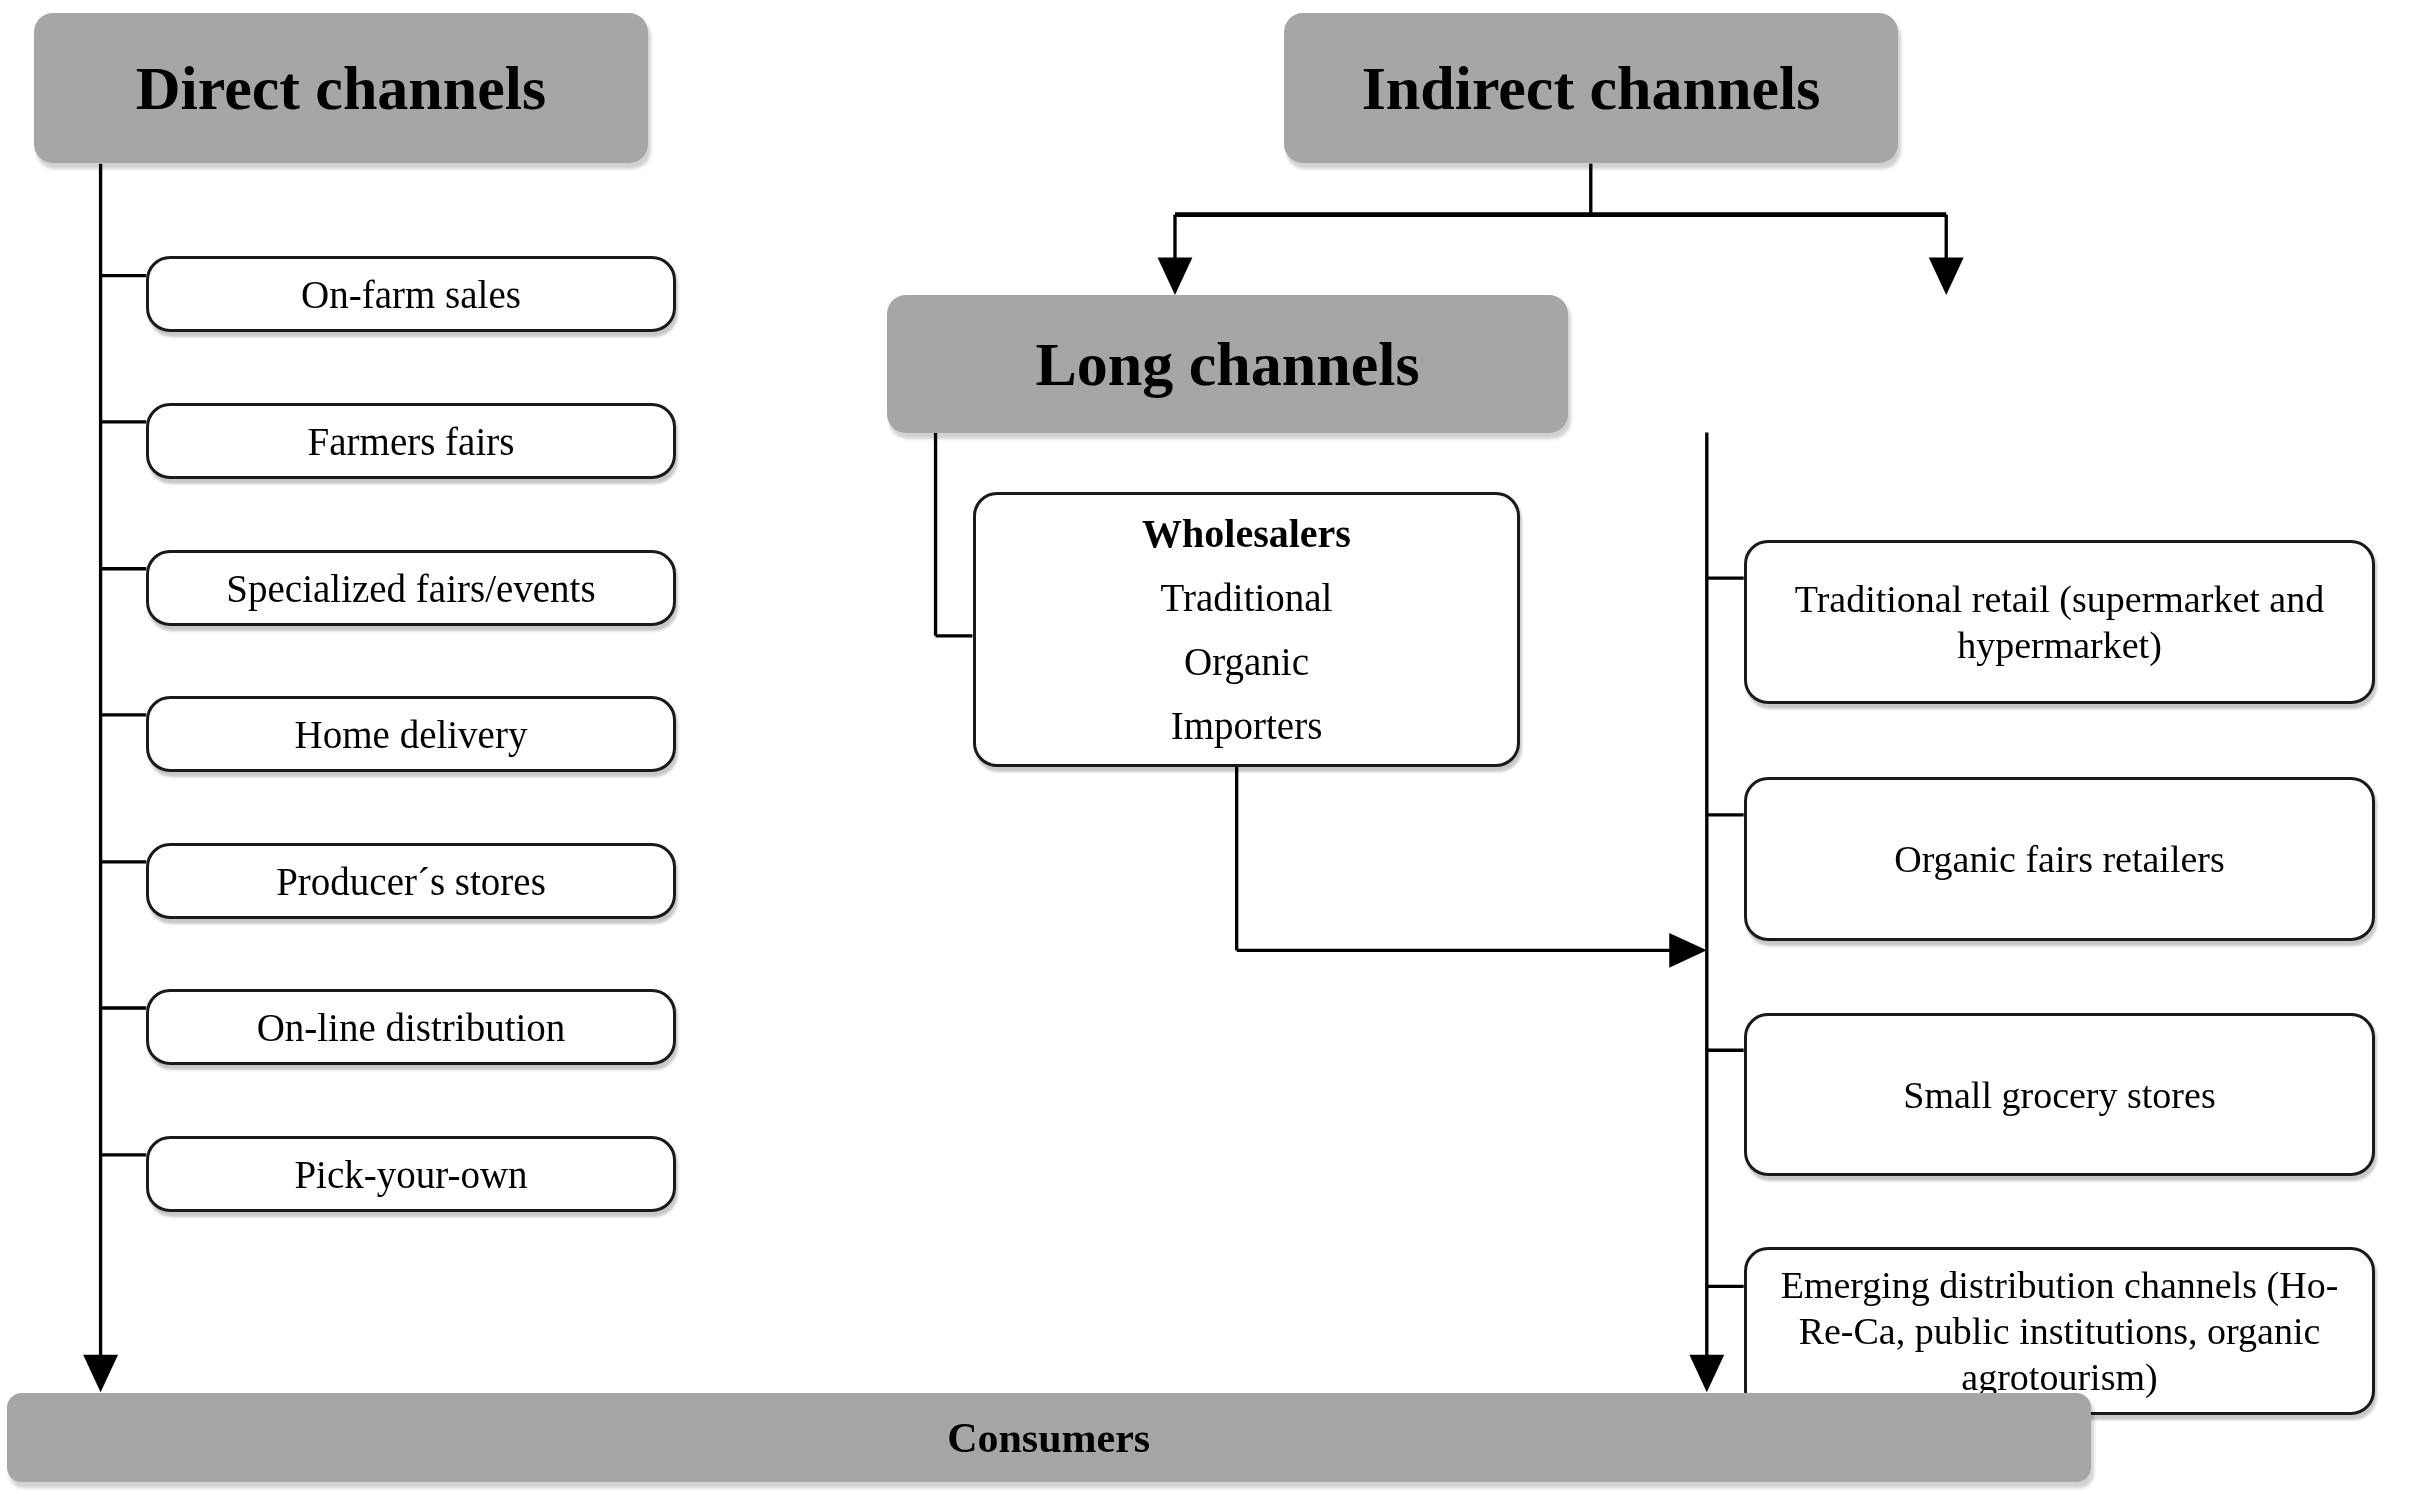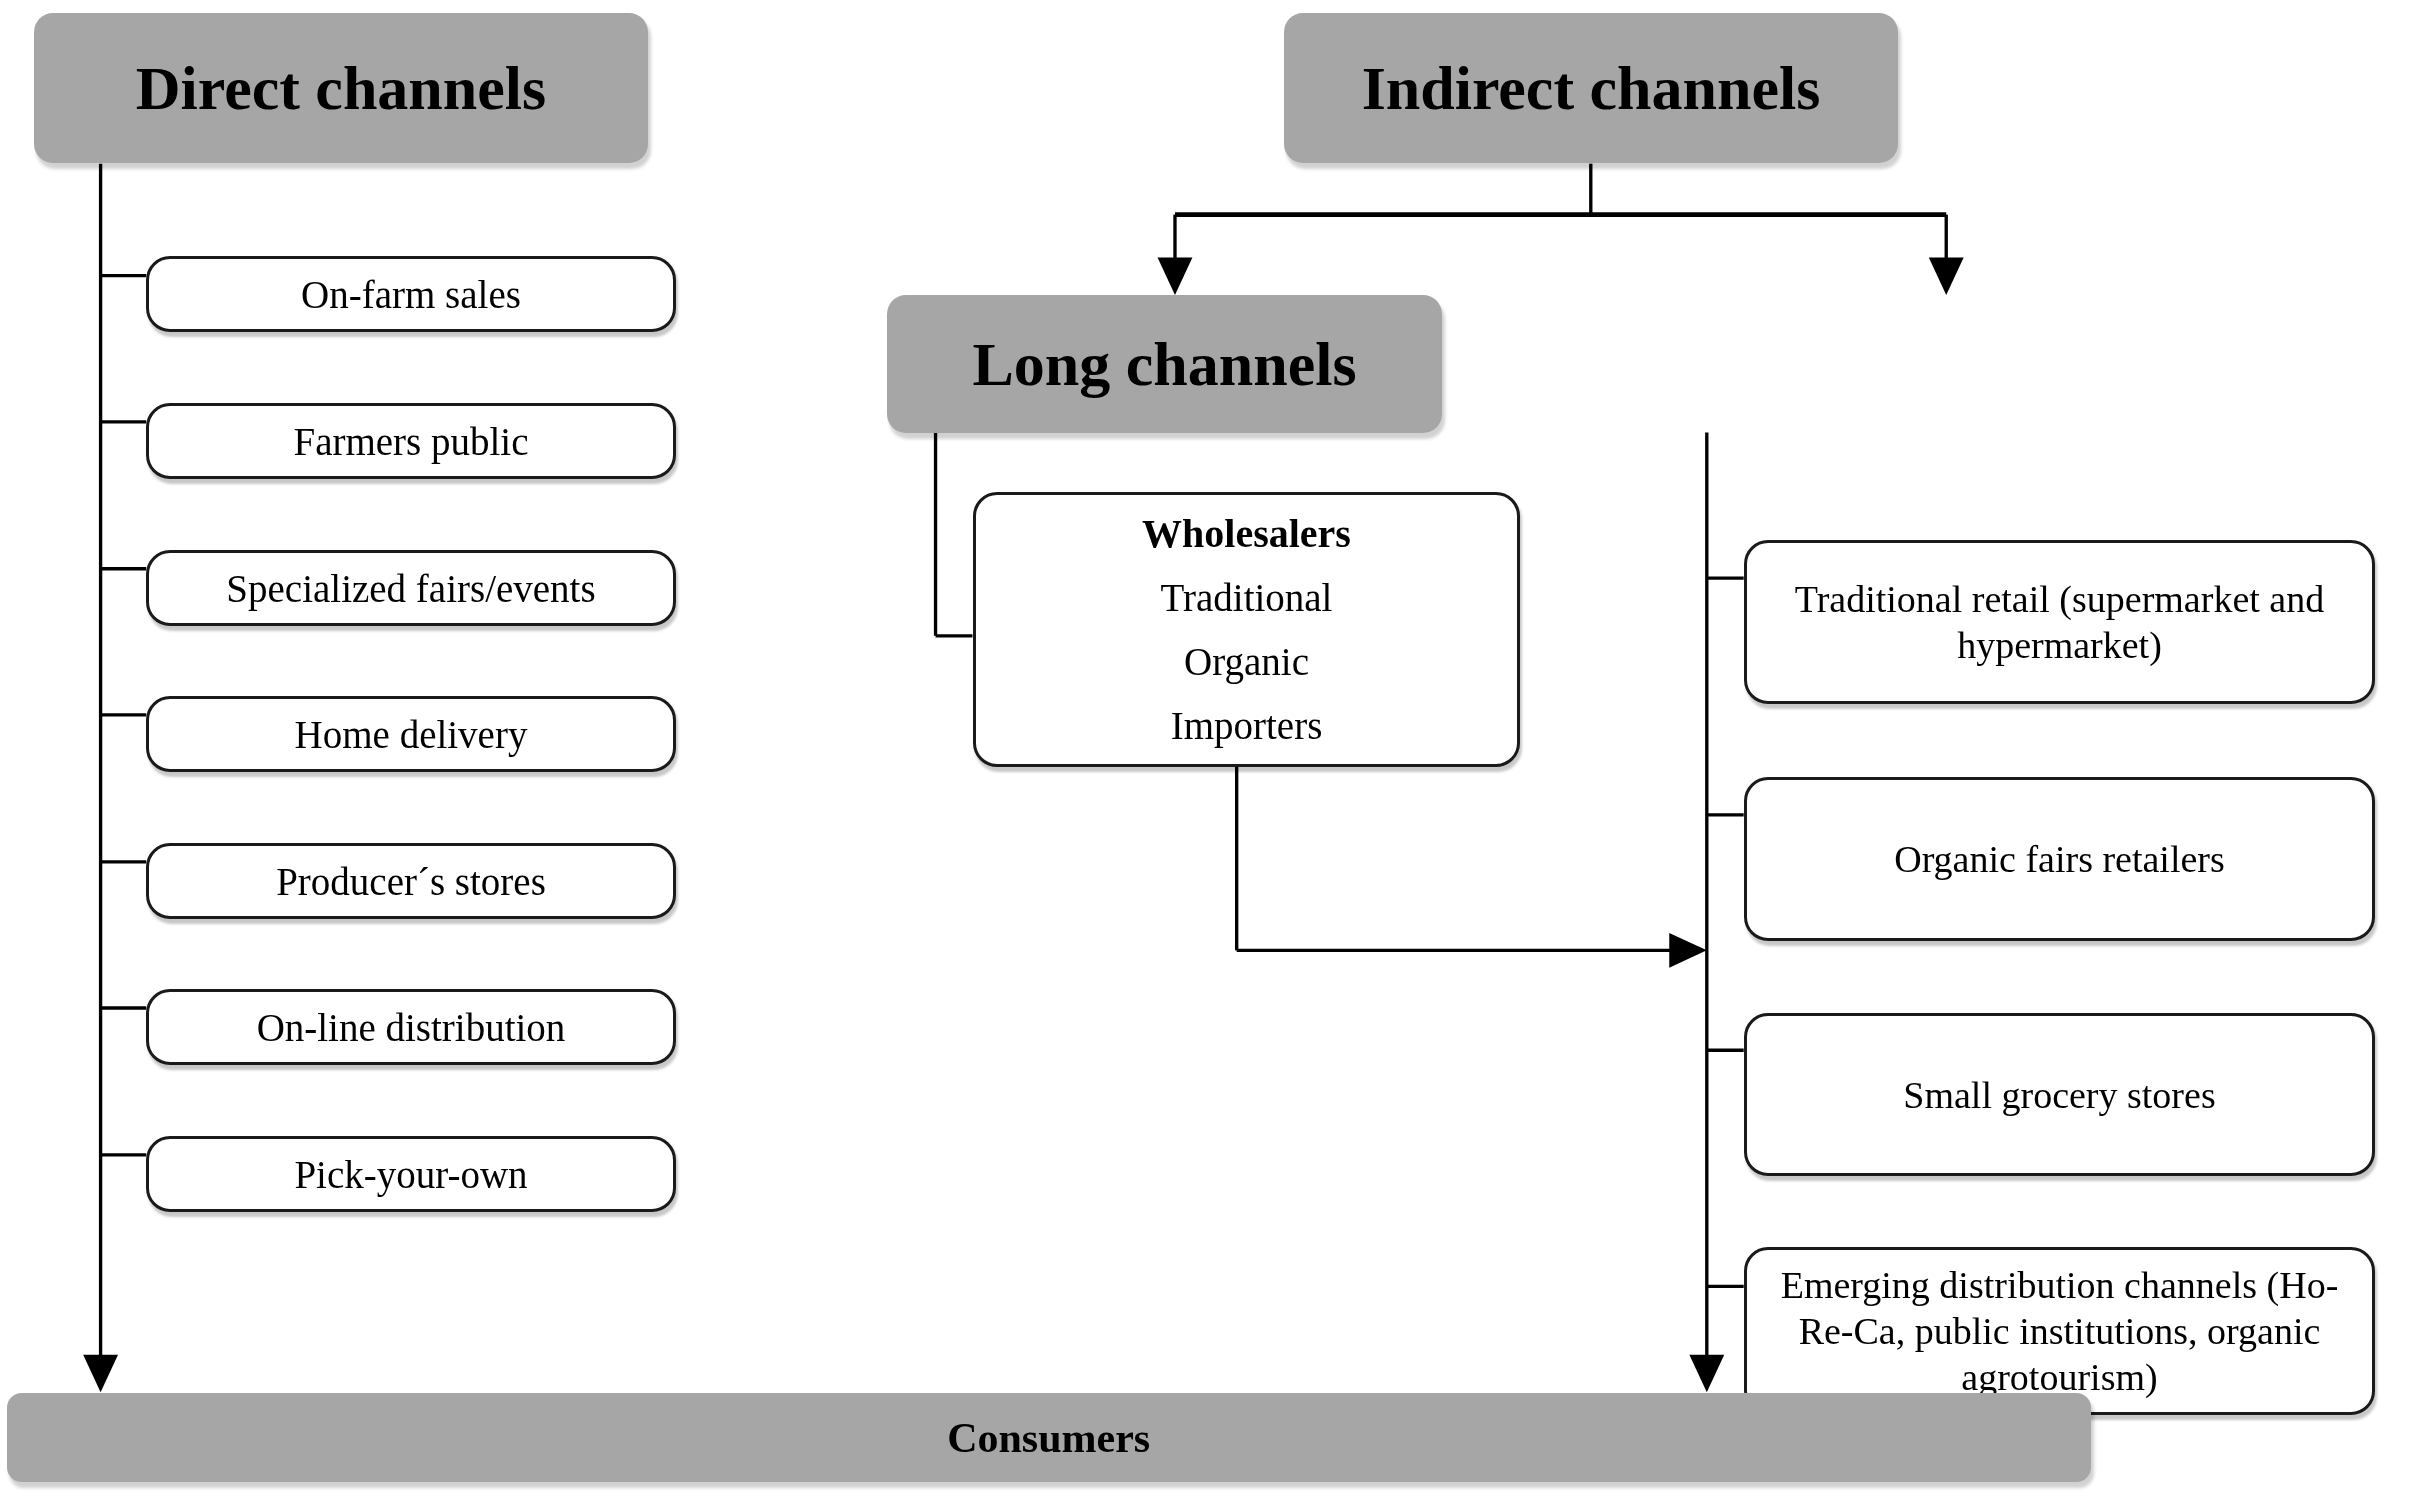--- a/index.html
+++ b/index.html
@@ -9,21 +9,21 @@
   .node{position:absolute;z-index:2;display:flex;align-items:center;justify-content:center;
         text-align:center;color:#000;box-sizing:border-box;}
   .gray{background:#a6a6a6;border-radius:19px;box-shadow:2.7px 5.4px 3.4px rgba(0,0,0,0.18);}
   .hdr{font-weight:bold;font-size:62px;letter-spacing:0px;}
   .whitebox{background:#ffffff;border:3.4px solid #1a1a1a;border-radius:24px;
             font-size:39px;box-shadow:2px 4.7px 2.7px rgba(0,0,0,0.22);}
   .leftbox{left:146px;width:530px;height:76px;margin-top:19px;}
   .rightbox{left:1744px;width:631px;font-size:38px;line-height:46px;padding:6.7px 25.5px;margin-top:44px;}
   #direct-header{left:34px;top:13.4px;width:614px;height:150px;}
   #indirect-header{left:1284px;top:13.4px;width:614px;height:150px;}
-  #long-header{left:887px;top:295px;width:555px;height:138px;}
+  #long-header{left:887px;top:295px;width:681px;height:138px;}
   #short-header{left:1658px;top:295px;width:577px;height:138px;}
   #wholesalers-box{left:973px;top:492px;width:547px;height:275px;flex-direction:column;
                    font-size:39px;line-height:64px;}
   #wholesalers-box .wh-heading{font-weight:bold;font-size:40px;}
   #consumers-bar{left:6.7px;top:1393px;width:2084px;height:89px;border-radius:14.8px;
                  font-weight:bold;font-size:42px;}
   .wh-line{font-weight:normal;}
 </style>
 </head>
 <body>
@@ -64,21 +64,21 @@
     <line x1="2545" y1="1215" x2="2600" y2="1215" stroke="#000" stroke-width="5"></line>
     <line x1="2545" y1="1566" x2="2600" y2="1566" stroke="#000" stroke-width="5"></line>
     <line x1="2545" y1="1918" x2="2600" y2="1918" stroke="#000" stroke-width="5"></line>
   </svg>
 
   <div class="node gray hdr" id="direct-header">Direct channels</div>
   <div class="node gray hdr" id="indirect-header">Indirect channels</div>
   <div class="node gray hdr" id="long-header">Long channels</div>
 
   <div class="node whitebox leftbox" style="top:237px">On-farm sales</div>
-  <div class="node whitebox leftbox" style="top:384px">Farmers public</div>
+  <div class="node whitebox leftbox" style="top:384px">Farmers fairs</div>
   <div class="node whitebox leftbox" style="top:531px">Specialized fairs/events</div>
   <div class="node whitebox leftbox" style="top:677px">Home delivery</div>
   <div class="node whitebox leftbox" style="top:824px">Producer´s stores</div>
   <div class="node whitebox leftbox" style="top:970px">On-line distribution</div>
   <div class="node whitebox" id="wholesalers-box">
     <div class="wh-heading">Wholesalers</div>
     <div class="wh-line">Traditional</div>
     <div class="wh-line">Organic</div>
     <div class="wh-line">Importers</div>
   </div>

